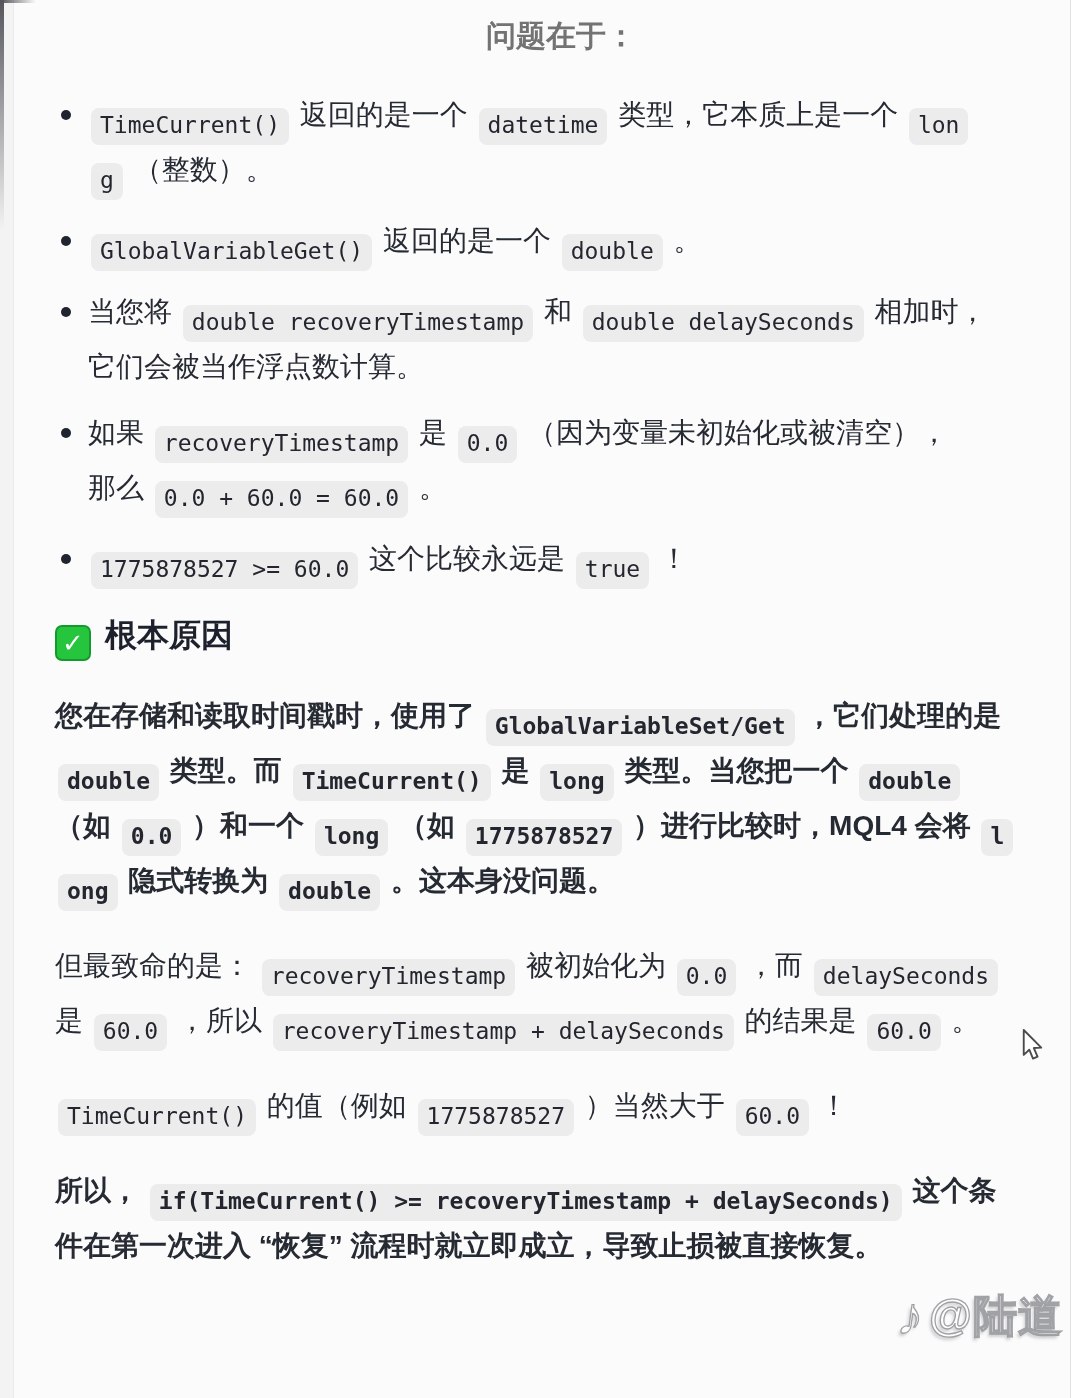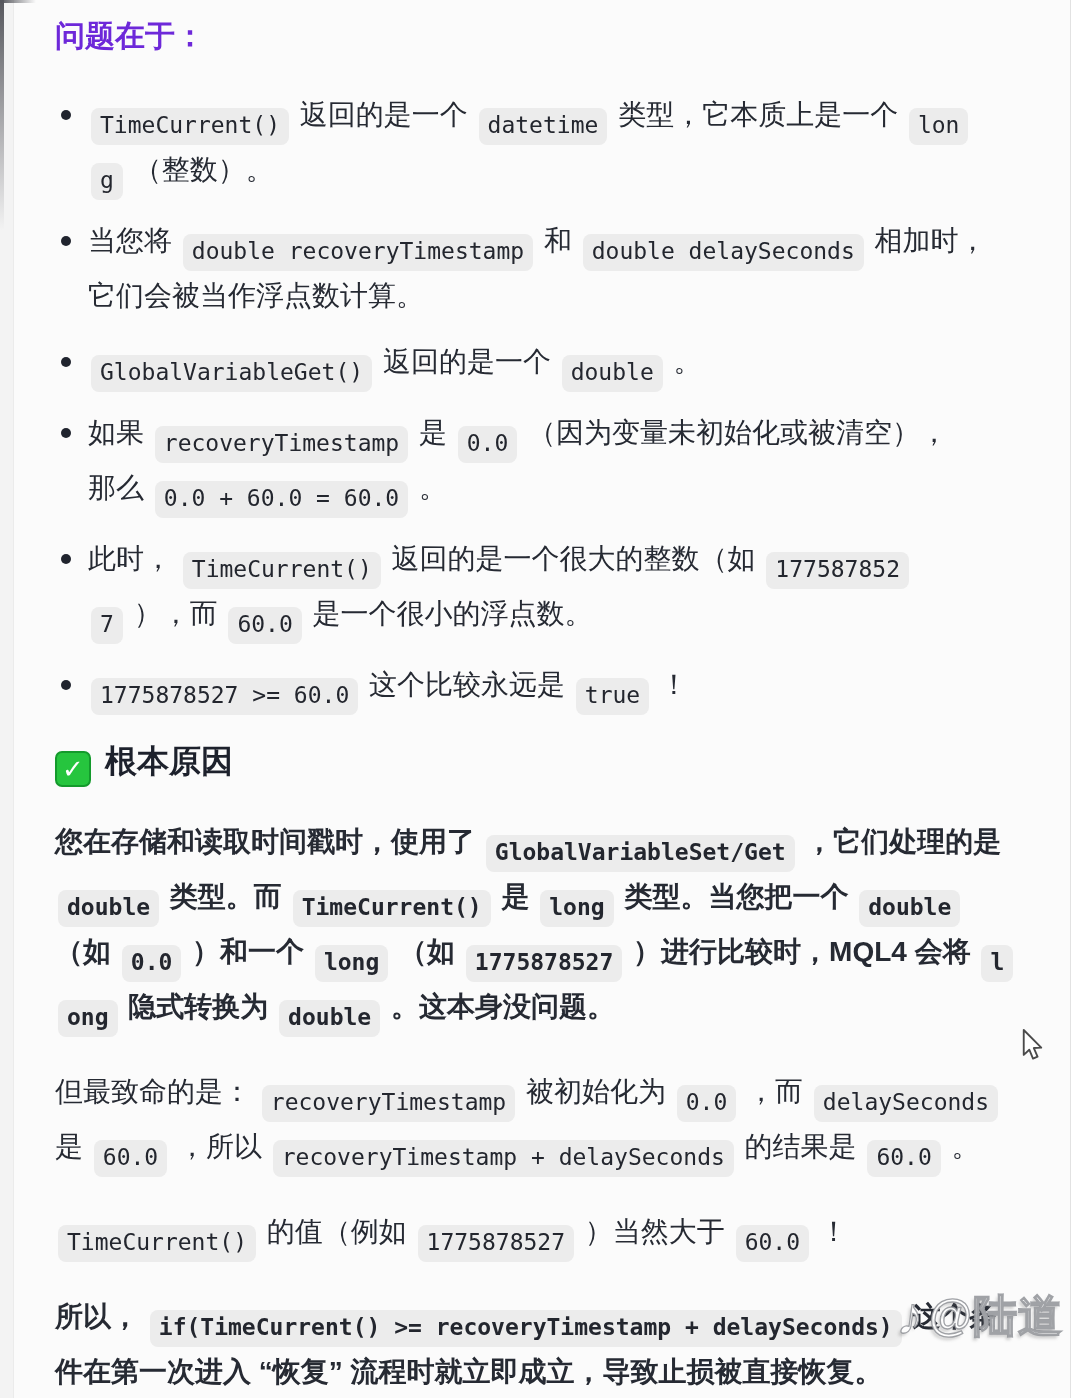--- a/index.html
+++ b/index.html
@@ -17,21 +17,21 @@
   .corner-dark-h{position:absolute;left:0;top:0;width:36px;height:3px;
     background:linear-gradient(to right,#55565c,rgba(85,86,92,0));}
   .scroll-edge{position:absolute;right:0;top:0;width:9px;height:100%;
     background:#ffffff;border-left:1px solid #e2e2e2;}
 
   .doc{
     position:absolute;left:55px;top:10px;width:1012px;
     font-size:28px;line-height:50px;font-weight:500;
     white-space:nowrap; 
   }
-  .h-top{font-size:30px;line-height:44px;font-weight:700;color:#6d28d9;margin:4px 0 32px;}
+  .h-top{font-size:30px;line-height:44px;font-weight:700;color:#737373;margin:4px 0 32px;text-align:center;}
   .h-sub{font-size:32px;line-height:44px;font-weight:700;color:#1d212c;margin:14px 0 16px;}
   .doc ul{list-style:none;margin:0 0 24px;padding:0;}
   .doc li{position:relative;padding-left:33px;margin-bottom:16px;}
   .doc li::before{content:"";position:absolute;left:6px;top:20px;width:10px;height:10px;
     border-radius:50%;background:#20242e;}
   .doc p{margin:30px 0 0;font-weight:bold;}
   .doc p.bold{font-weight:400;}
   .chip{
     display:inline-block;background:#ececec;border-radius:8px;
     padding:6px 9px 8px;margin:0 3px;
@@ -63,24 +63,23 @@
 
 <div class="left-margin-strip"></div>
 <div class="corner-dark-v"></div>
 <div class="corner-dark-h"></div>
 <div class="scroll-edge"></div>
 
 <div class="doc">
     <div class="h-top"><span>问题在于：</span></div>
     <ul>
       <li><code class="chip">TimeCurrent()</code><span> 返回的是一个 </span><code class="chip">datetime</code><span> 类型，它本质上是一个 </span><code class="chip">lon</code><br><code class="chip">g</code><span> （整数）。</span></li>
+      <li><code class="chip">GlobalVariableGet()</code><span> 返回的是一个 </span><code class="chip">double</code><span> 。</span></li>
       <li><span>当您将 </span><code class="chip">double recoveryTimestamp</code><span> 和 </span><code class="chip">double delaySeconds</code><span> 相加时，</span><br><span>它们会被当作浮点数计算。</span></li>
-      <li><code class="chip">GlobalVariableGet()</code><span> 返回的是一个 </span><code class="chip">double</code><span> 。</span></li>
       <li><span>如果 </span><code class="chip">recoveryTimestamp</code><span> 是 </span><code class="chip">0.0</code><span> （因为变量未初始化或被清空），</span><br><span>那么 </span><code class="chip">0.0 + 60.0 = 60.0</code><span> 。</span></li>
-      <li><span>此时， </span><code class="chip">TimeCurrent()</code><span> 返回的是一个很大的整数（如 </span><code class="chip">177587852</code><br><code class="chip">7</code><span> ），而 </span><code class="chip">60.0</code><span> 是一个很小的浮点数。</span></li>
       <li><code class="chip">1775878527 &gt;= 60.0</code><span> 这个比较永远是 </span><code class="chip">true</code><span> ！</span></li>
     </ul>
     <div class="h-sub"><span class="icon-check tpl-check">✓</span><span>根本原因</span></div>
     <p><span>您在存储和读取时间戳时，使用了 </span><code class="chip">GlobalVariableSet/Get</code><span> ，它们处理的是</span><br><code class="chip">double</code><span> 类型。而 </span><code class="chip">TimeCurrent()</code><span> 是 </span><code class="chip">long</code><span> 类型。当您把一个 </span><code class="chip">double</code><br><span>（如 </span><code class="chip">0.0</code><span> ）和一个 </span><code class="chip">long</code><span> （如 </span><code class="chip">1775878527</code><span> ）进行比较时，MQL4 会将 </span><code class="chip">l</code><br><code class="chip">ong</code><span> 隐式转换为 </span><code class="chip">double</code><span> 。这本身没问题。</span></p>
     <p class="bold"><span>但最致命的是： </span><code class="chip">recoveryTimestamp</code><span> 被初始化为 </span><code class="chip">0.0</code><span> ，而 </span><code class="chip">delaySeconds</code><br><span>是 </span><code class="chip">60.0</code><span> ，所以 </span><code class="chip">recoveryTimestamp + delaySeconds</code><span> 的结果是 </span><code class="chip">60.0</code><span> 。</span></p>
     <p class="bold"><code class="chip">TimeCurrent()</code><span> 的值（例如 </span><code class="chip">1775878527</code><span> ）当然大于 </span><code class="chip">60.0</code><span> ！</span></p>
     <p><span>所以， </span><code class="chip">if(TimeCurrent() &gt;= recoveryTimestamp + delaySeconds)</code><span> 这个条</span><br><span>件在第一次进入 “恢复” 流程时就</span><strong>立即成立</strong><span>，导致止损被直接恢复。</span></p>
   </div>
 
 <div class="watermark">

